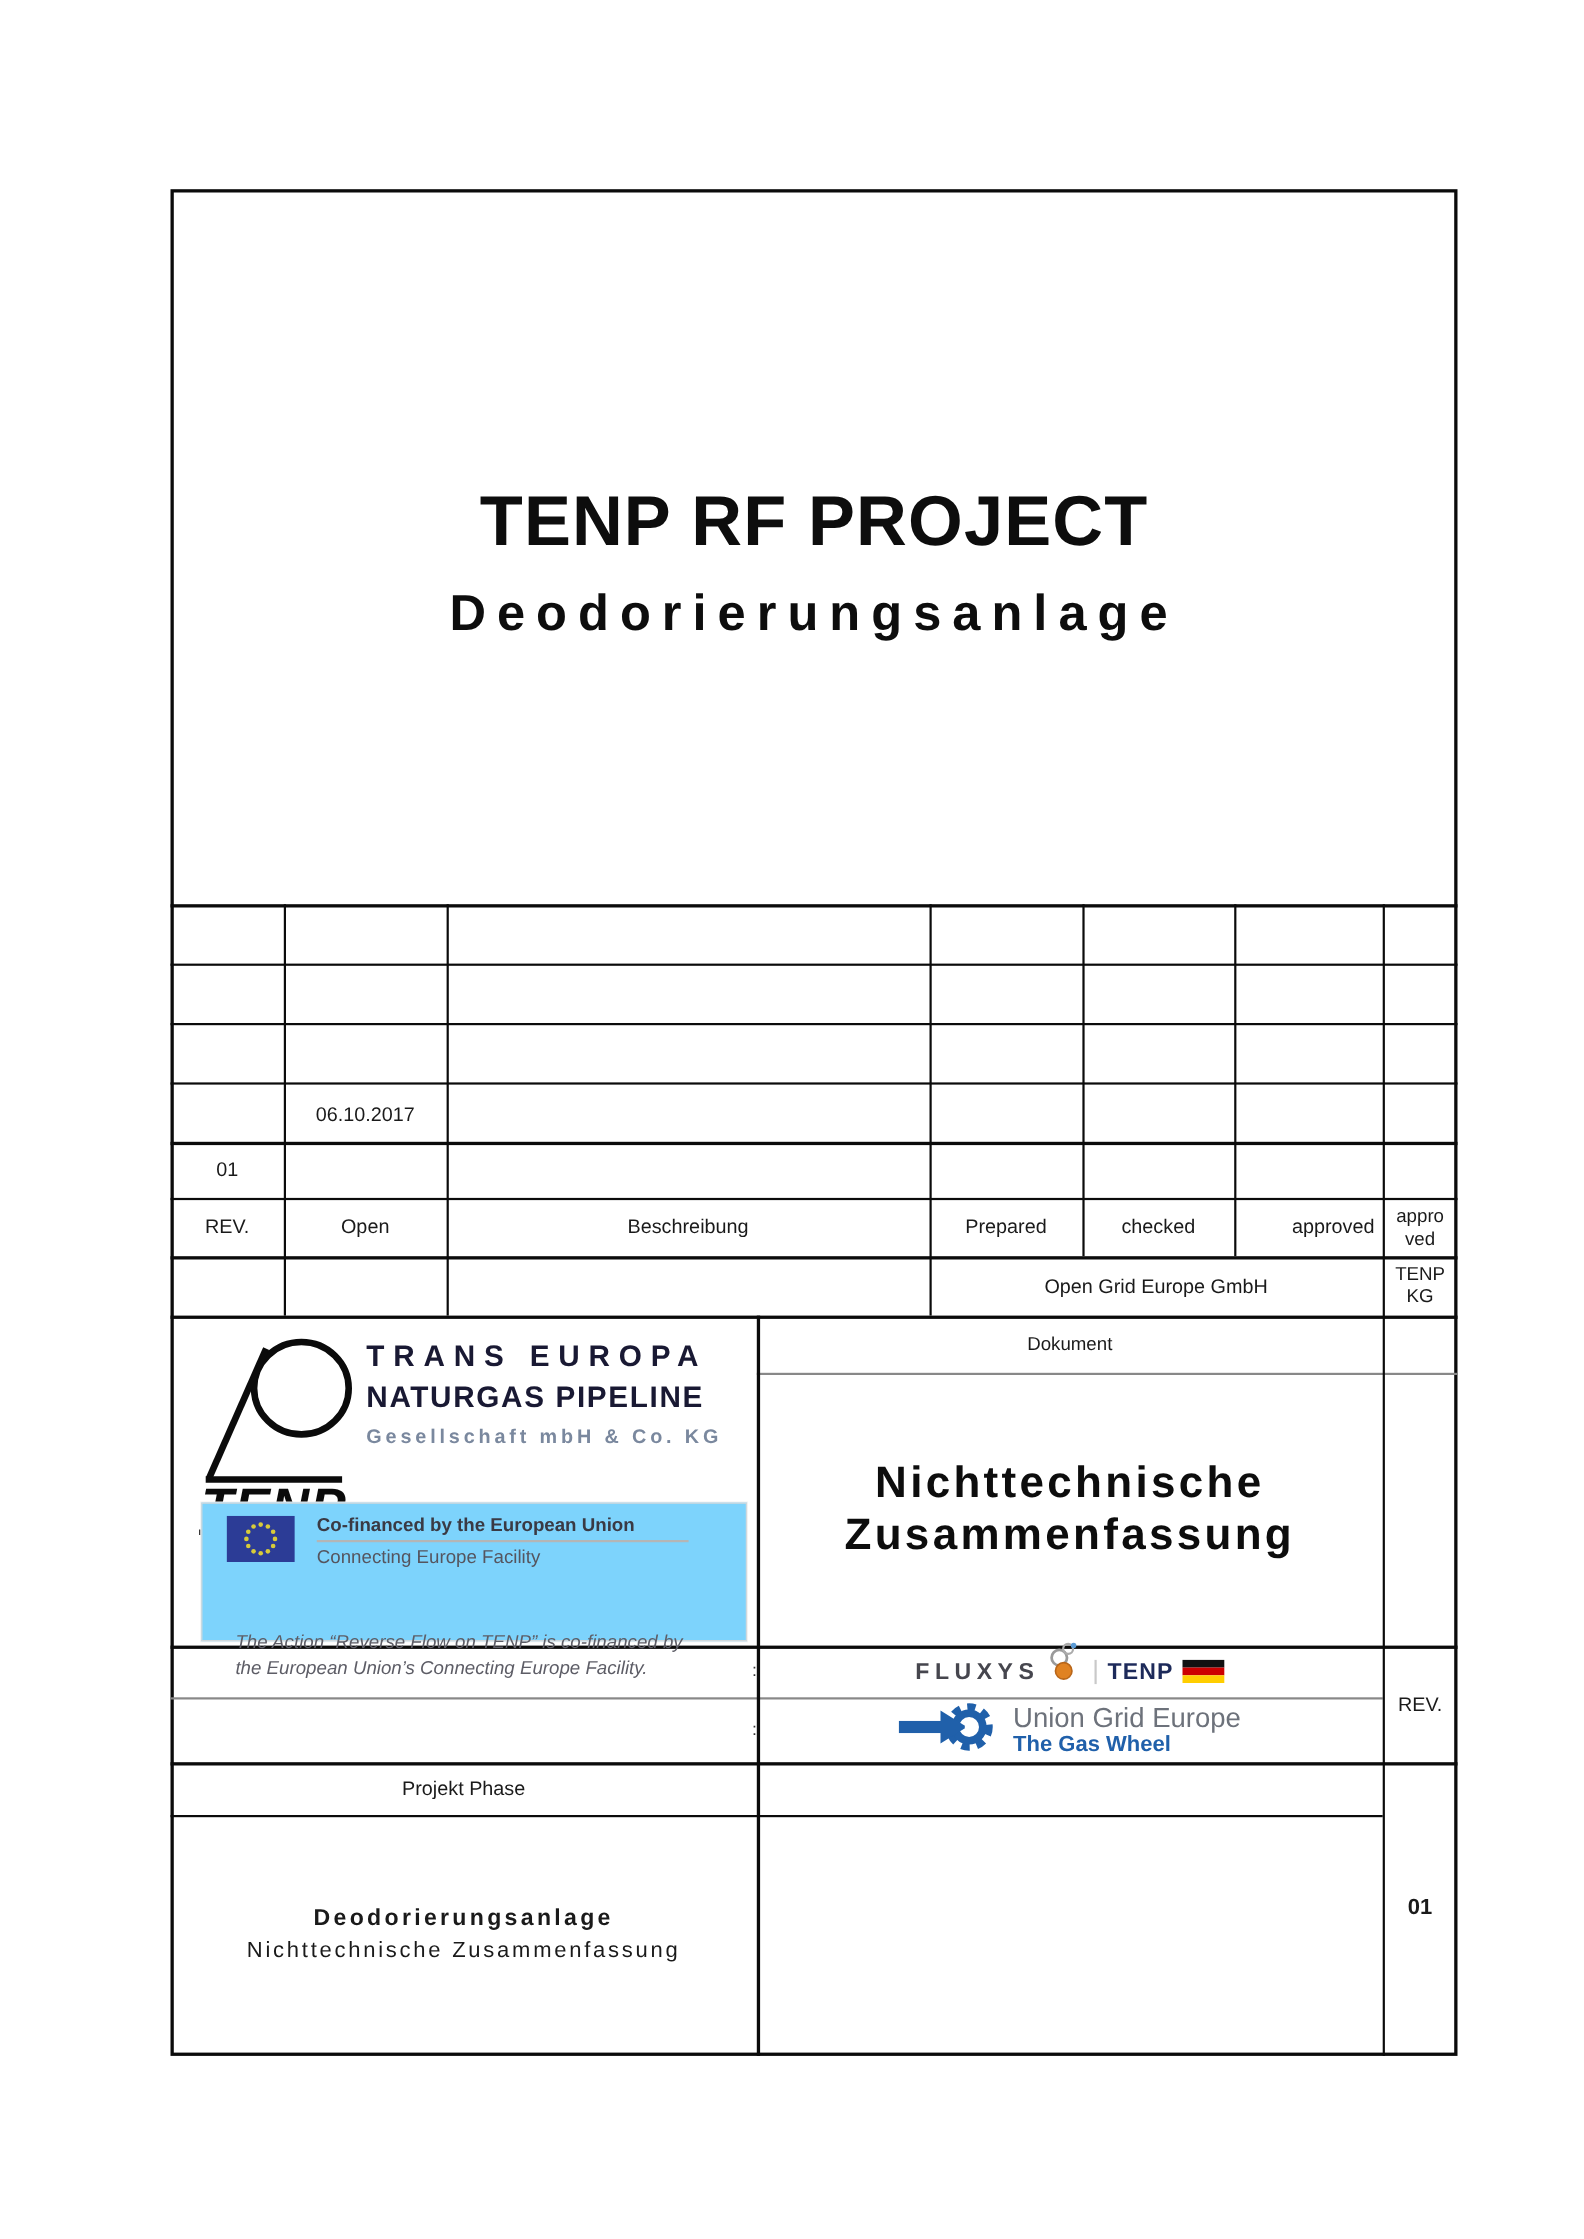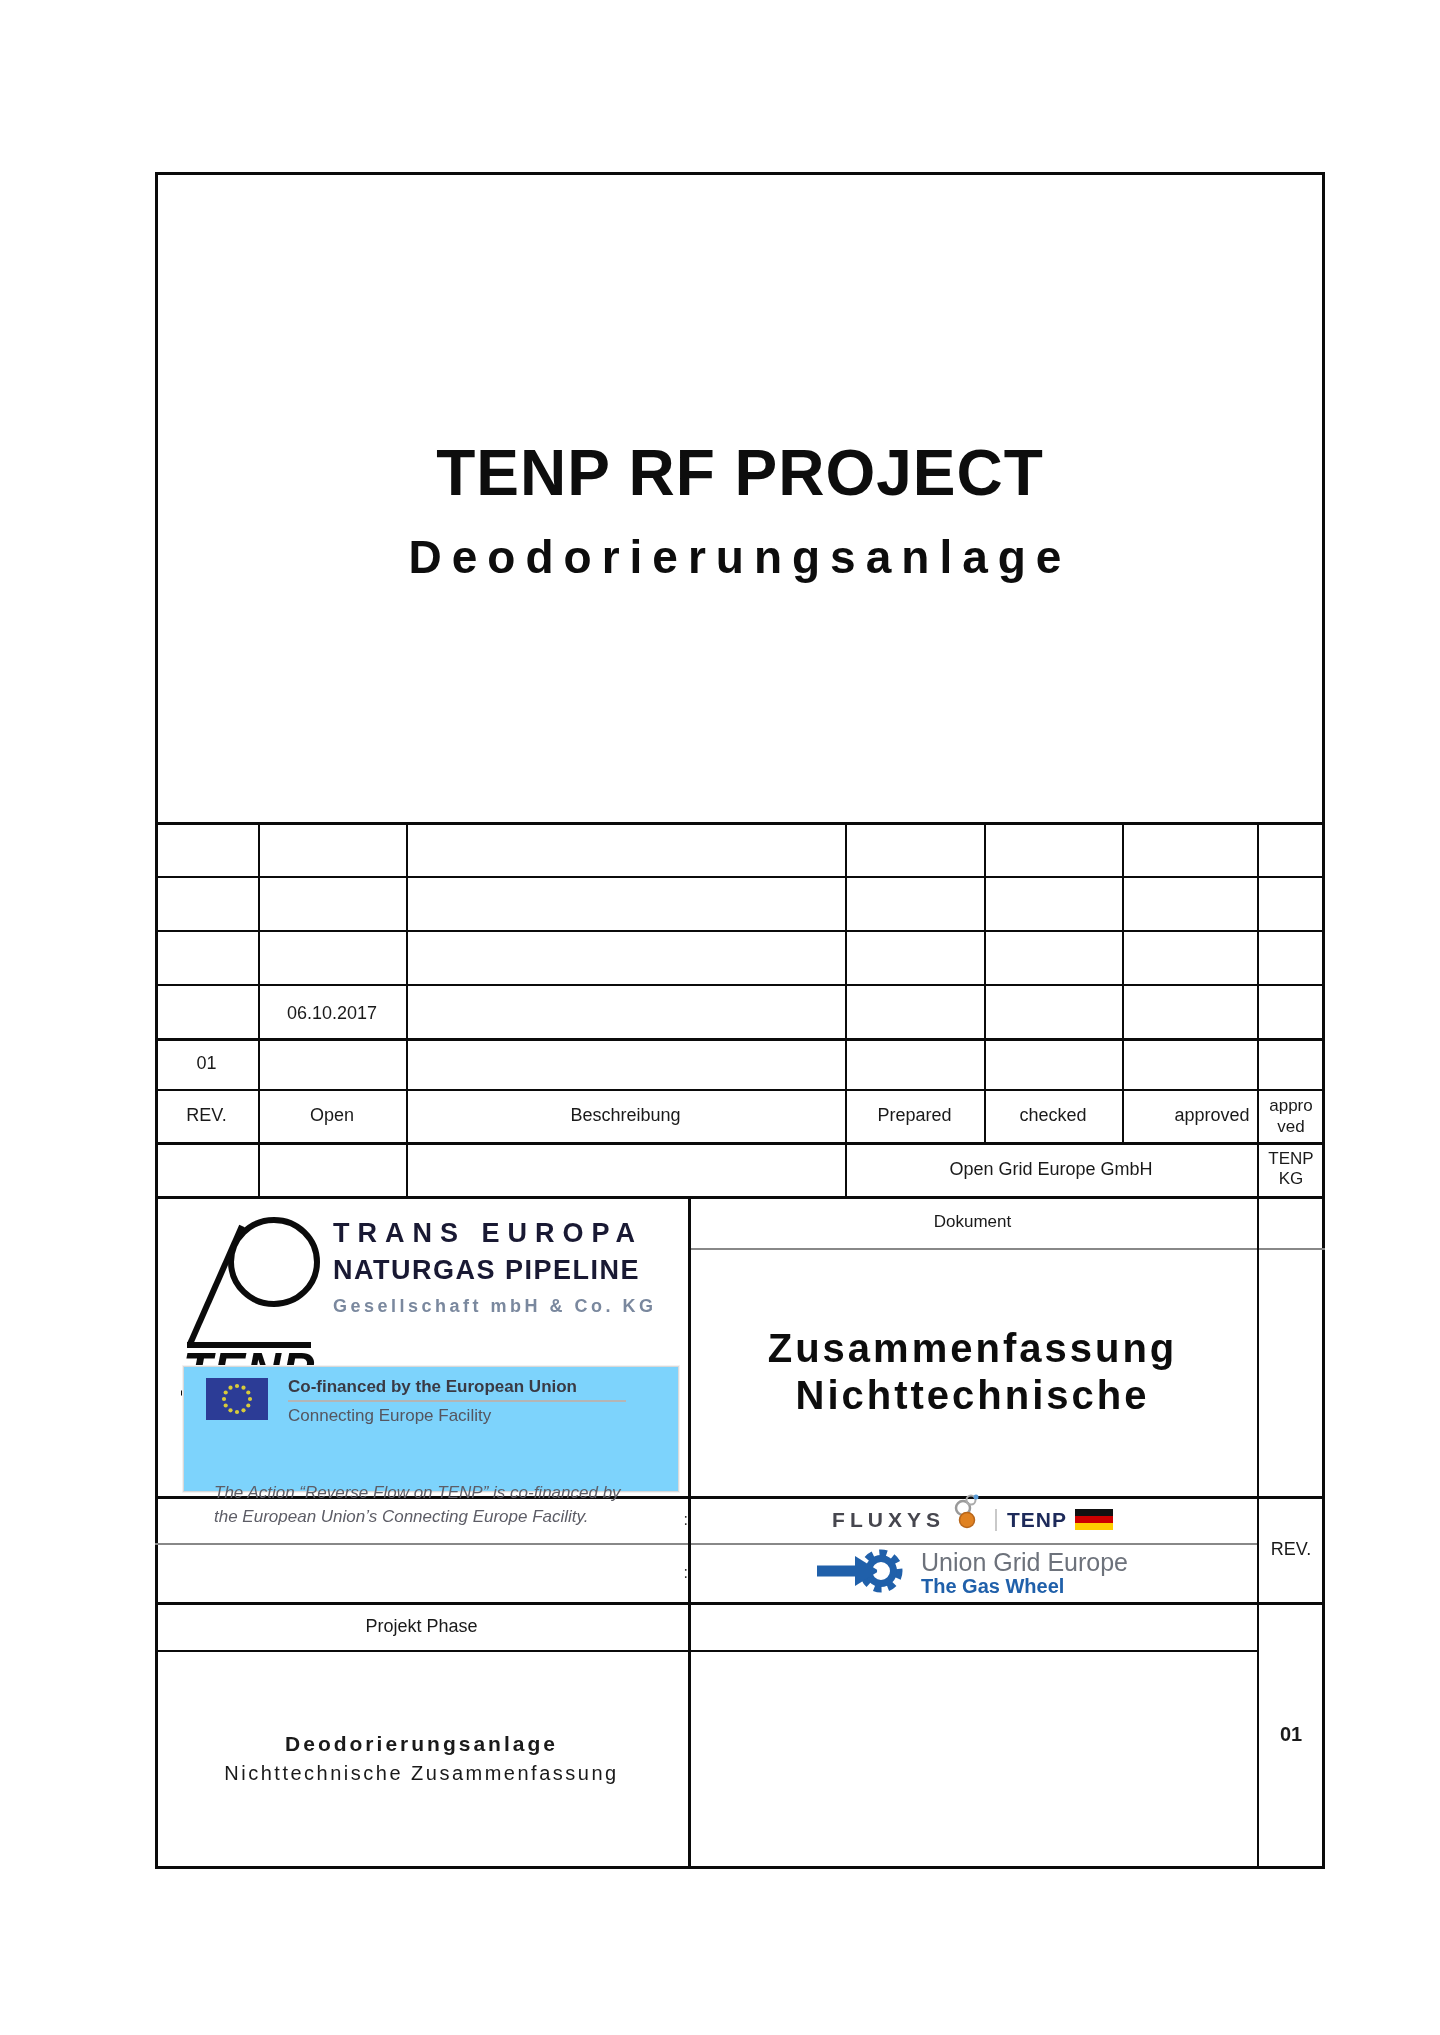--- a/index.html
+++ b/index.html
@@ -134,22 +134,22 @@
       </div>
       <div style="position:absolute;left:30px;top:72px;margin-top:42px;">
         <div class="eu-note">The Action “Reverse Flow on TENP” is co-financed by</div>
         <div class="eu-note">the European Union’s Connecting Europe Facility.</div>
       </div>
     </div>
   </div>
 
   <div class="cell t17" style="left:533px;top:1024px;width:569px;height:52px;">Dokument</div>
   <div class="cell" style="left:533px;top:1076px;width:569px;height:248px;flex-direction:column;">
+    <span class="docbig">Nichttechnische</span>
     <span class="docbig">Zusammenfassung</span>
-    <span class="docbig">Nichttechnische</span>
   </div>
 
   <div class="cell colon" style="left:0;top:1324px;width:533px;height:47px;">:</div>
   <div class="cell colon" style="left:0;top:1371px;width:533px;height:59px;">:</div>
 
   <div class="cell" style="left:533px;top:1324px;width:569px;height:47px;">
     <span class="fluxys">FLUXYS</span>
     <span style="margin:0 6px 14px 4px;">
       <svg width="30" height="38" viewBox="0 0 30 38">
         <circle cx="14" cy="16" r="7" fill="none" stroke="#9a9a9a" stroke-width="2.5"></circle>

